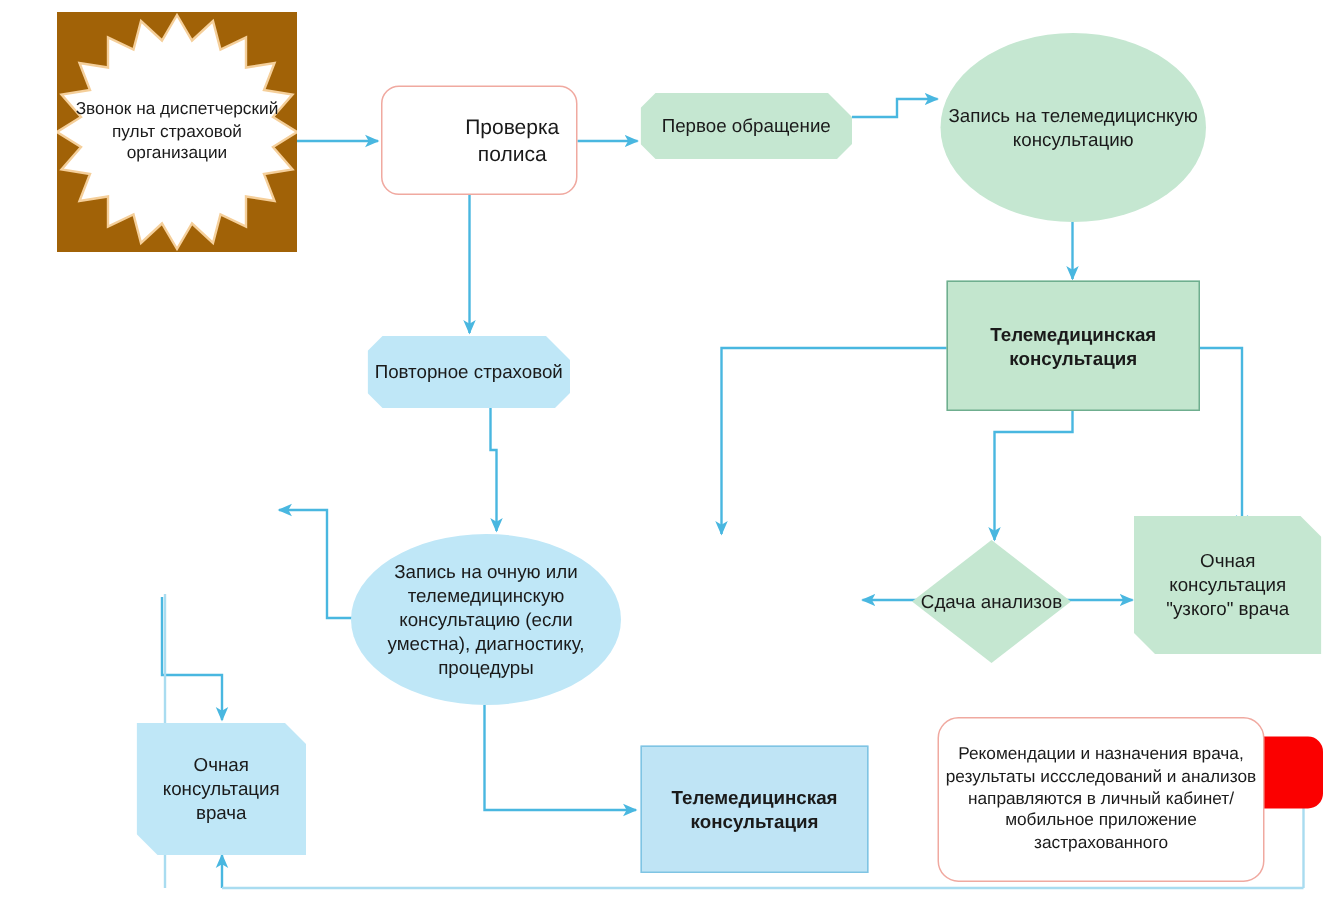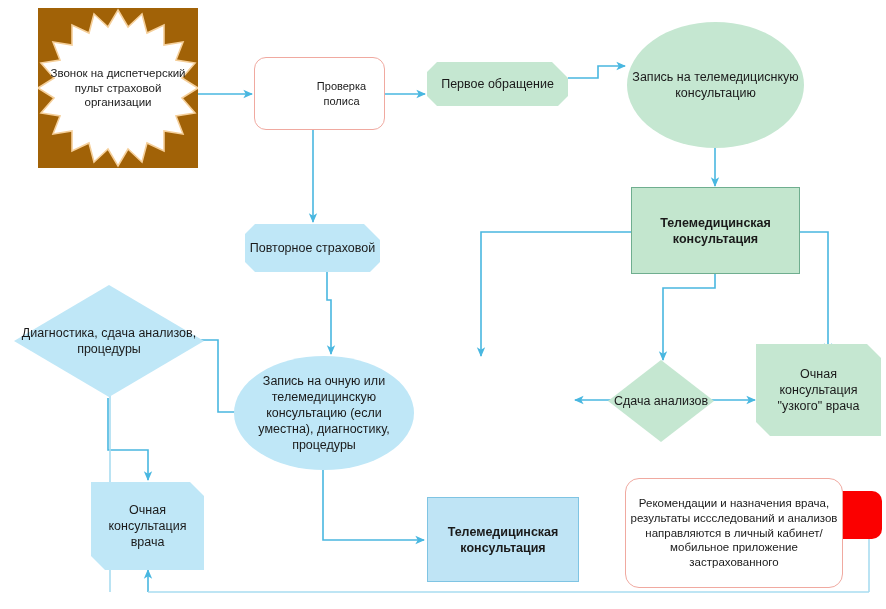--- a/index.html
+++ b/index.html
@@ -92,21 +92,21 @@
   
   .clip-tr-bl{
     clip-path:polygon(0 0, calc(100% - 14px) 0, 100% 14px, 100% 100%, 14px 100%, 0 calc(100% - 14px));
   }
   .clip-tr{
     clip-path:polygon(0 10px, 10px 0, calc(100% - 16px) 0, 100% 16px, 100% calc(100% - 10px), calc(100% - 10px) 100%, 10px 100%, 0 calc(100% - 10px));
   }
 
   .t11{font-size:11.5px;}
   .t12{font-size:12.5px;}
-  .t13{font-size:11px;padding-left:44px;}
+  .t13{font-size:14px;padding-left:44px;}
   .bold{font-weight:bold;}
 </style>
 </head>
 <body>
 
 <div id="canvas">
 
   <svg id="wires" viewBox="0 0 886 609" xmlns="http://www.w3.org/2000/svg">
     <defs>
       <marker id="ah" markerWidth="7" markerHeight="7" refX="5.4" refY="3" orient="auto">
@@ -174,28 +174,20 @@
   </div>
 
   <div class="node rect-green t12 bold" style="left:631px;top:187px;width:169px;height:87px;">
     <span>Телемедицинская консультация</span>
   </div>
 
   <div class="node card-blue clip-tr t12" style="left:245px;top:224px;width:135px;height:48px;">
     <span>Повторное страховой</span>
   </div>
 
-  <div class="diamond-wrap" style="left:14px;top:285px;width:190px;height:112px;">
-    <svg class="dsvg" viewBox="0 0 190 112" preserveAspectRatio="none" xmlns="http://www.w3.org/2000/svg">
-      <polygon points="95,0 190,56 95,112 0,56" fill="#bfe7f7"></polygon>
-    </svg>
-    <div class="dtext t12">
-      <span>Диагностика, сдача анализов, процедуры</span>
-    </div>
-  </div>
 
   <div class="node ellipse-blue t12" style="left:234px;top:356px;width:180px;height:114px;">
     <span>Запись на очную или телемедицинскую консультацию (если уместна), диагностику, процедуры</span>
   </div>
 
 
   <div class="diamond-wrap" style="left:608px;top:360px;width:106px;height:82px;">
     <svg class="dsvg" viewBox="0 0 106 82" preserveAspectRatio="none" xmlns="http://www.w3.org/2000/svg">
       <polygon points="53,0 106,41 53,82 0,41" fill="#c5e7d1"></polygon>
     </svg>

